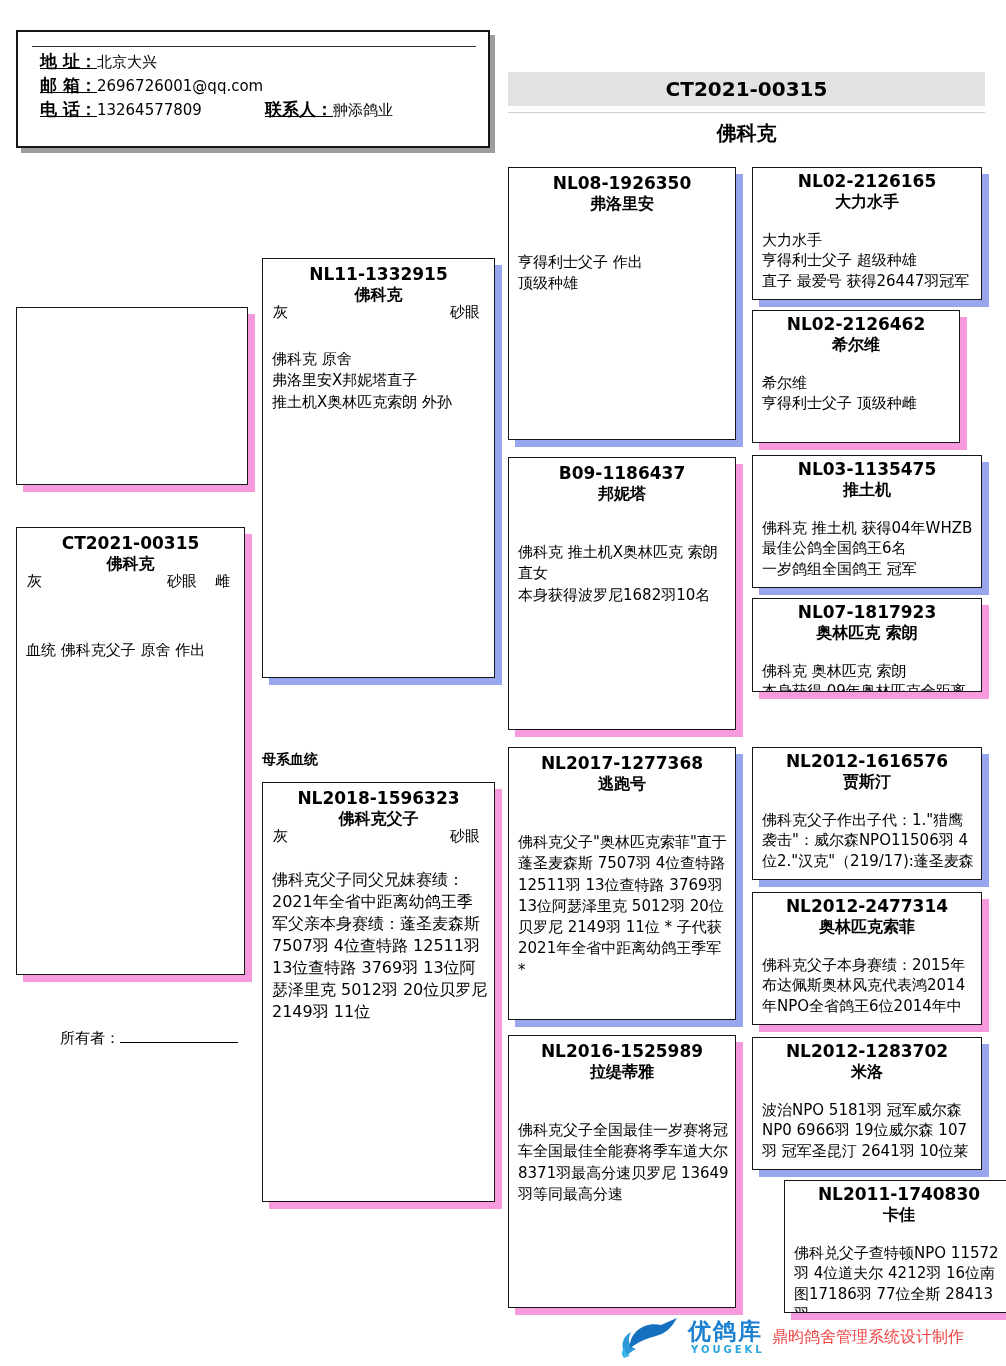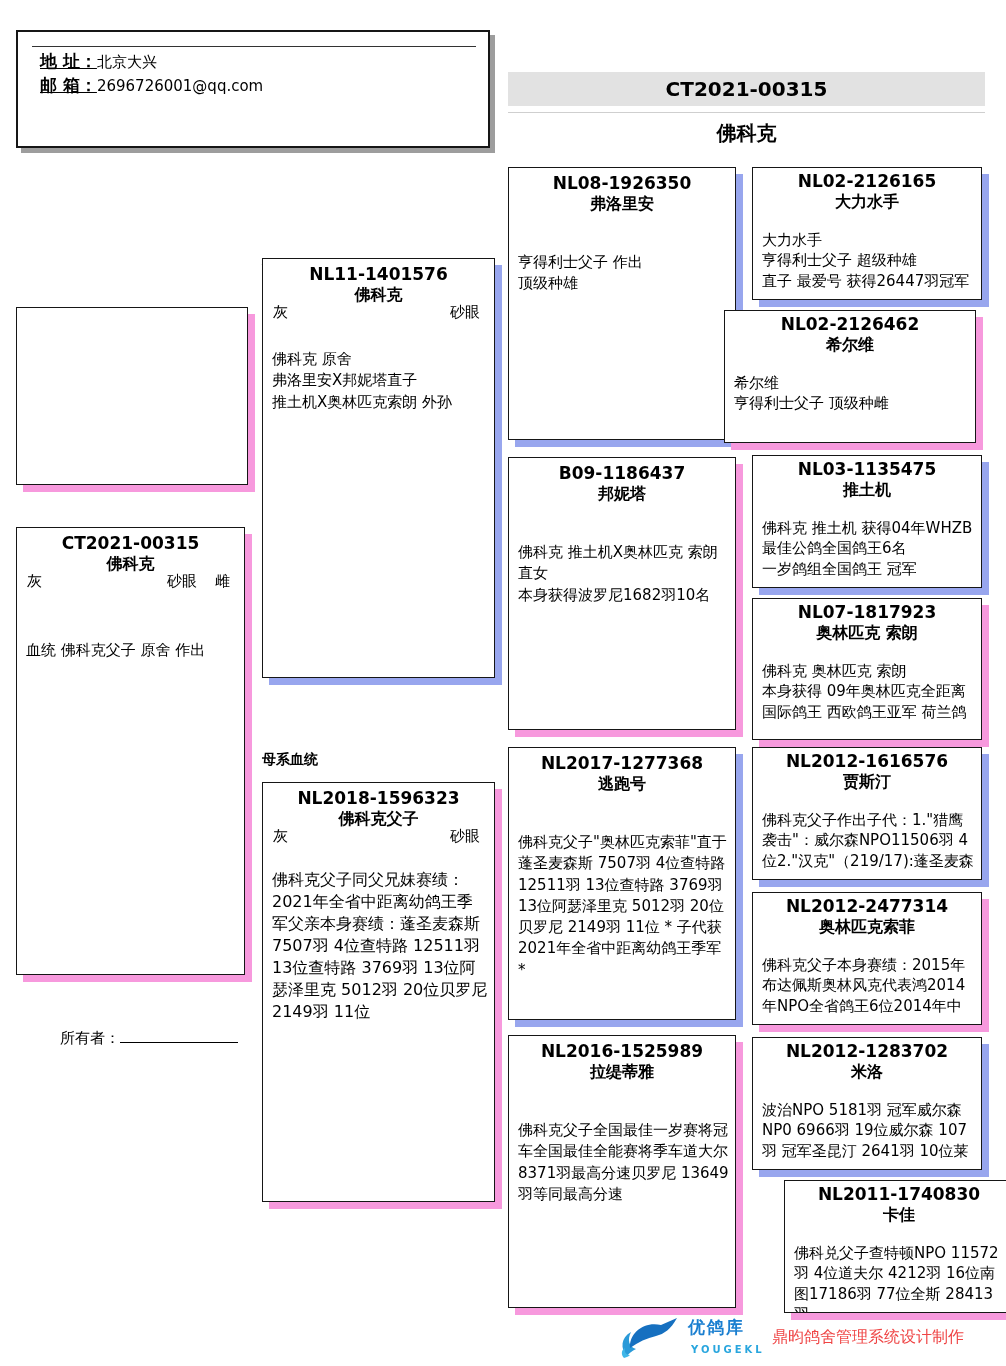--- a/index.html
+++ b/index.html
@@ -43,36 +43,40 @@
   #header-name{
     position:absolute; left:508px; top:120px; width:477px; text-align:center;
     font-weight:bold; font-size:20px;
   }
   
   .branch-label{ position:absolute; font-size:14px; font-weight:bold; }
   
   #owner-line{ position:absolute; left:60px; top:1028px; font-size:15px; }
   #owner-blank{ display:inline-block; width:118px; border-bottom:1.5px solid #000; height:14px; vertical-align:baseline; }
   
-  #brand-text{ position:absolute; left:688px; top:1316px; font-size:17px; font-weight:bold; color:#1b7fd0; letter-spacing:2px;}
+  #brand-text{ position:absolute; left:688px; top:1316px; font-size:23px; font-weight:bold; color:#1b7fd0; letter-spacing:2px;}
   #brand-sub{ position:absolute; left:691px; top:1344px; font-size:10px; font-weight:bold; color:#29a6de; letter-spacing:3px; }
   #footer-credit{ position:absolute; left:772px; top:1327px; font-size:16px; color:#ef4444; }
 </style>
 </head>
 <body>
 
 <div id="page">
 
   <div id="contact-box" class="box sh-gray" style="left:16px;top:30px;width:474px;height:118px;border-width:2px;">
     <div id="contact-rule"></div>
     <div class="row" style="top:18px">
       <span class="c-label">地 址：</span><span class="c-val">北京大兴</span>
     </div>
     <div class="row" style="top:42px">
       <span class="c-label">邮 箱：</span><span class="c-val">2696726001@qq.com</span>
+    </div>
+    <div class="row" style="top:66px">
+      <span class="c-label">电 话：</span><span class="c-val">13264577809</span>
+      <span class="c-label" style="margin-left:58px">联系人：</span><span class="c-val">翀添鸽业</span>
     </div>
   </div>
 
   <div id="header-bar">CT2021-00315</div>
   <div id="header-divider"></div>
   <div id="header-name">佛科克</div>
 
   <div class="box sh-pink" style="left:16px;top:307px;width:232px;height:178px;"></div>
 
   <div class="box sh-pink" style="left:16px;top:527px;width:229px;height:448px;">
@@ -89,21 +93,21 @@
   </div>
 
   <div id="owner-line">
     <span>所有者：</span><span id="owner-blank"></span>
   </div>
 
   <div class="branch-label" style="left:262px;top:226px;margin-top:32px;">父系血统</div>
   <div class="branch-label" style="left:262px;top:751px;">母系血统</div>
 
   <div class="box sh-blue" style="left:262px;top:258px;width:233px;height:420px;">
-    <div class="ring">NL11-1401576</div>
+    <div class="ring">NL11-1332915</div>
     <div class="name">佛科克</div>
     <div class="ce-row">
       <span>灰</span>
       <span>砂眼</span>
     </div>
     <div class="desc" style="top:90px">佛科克 原舍
 弗洛里安X邦妮塔直子
 推土机X奥林匹克索朗 外孙</div>
   </div>
 
@@ -140,33 +144,33 @@
     <div class="desc" style="top:84px">佛科克父子全国最佳一岁赛将冠车全国最佳全能赛将季车道大尔 8371羽最高分速贝罗尼 13649羽等同最高分速</div>
   </div>
 
   <div class="box sh-blue" style="left:752px;top:167px;width:230px;height:133px;">
     <div class="ring" style="padding-top:3px">NL02-2126165</div>
     <div class="name">大力水手</div>
     <div class="desc" style="top:62px;line-height:1.36;">大力水手
 亨得利士父子 超级种雄
 直子 最爱号 获得26447羽冠军</div>
   </div>
-  <div class="box sh-pink" style="left:724px;top:310px;width:252px;height:133px;">
+  <div class="box sh-pink" style="left:752px;top:310px;width:208px;height:133px;">
     <div class="ring" style="padding-top:3px">NL02-2126462</div>
     <div class="name">希尔维</div>
     <div class="desc" style="top:62px;line-height:1.36;">希尔维
 亨得利士父子 顶级种雌</div>
   </div>
   <div class="box sh-blue" style="left:752px;top:455px;width:230px;height:133px;">
     <div class="ring" style="padding-top:3px">NL03-1135475</div>
     <div class="name">推土机</div>
     <div class="desc" style="top:62px;line-height:1.36;">佛科克 推土机 获得04年WHZB最佳公鸽全国鸽王6名
 一岁鸽组全国鸽王 冠军</div>
   </div>
-  <div class="box sh-pink" style="left:752px;top:598px;width:230px;height:142px;">
+  <div class="box sh-pink" style="left:752px;top:598px;width:230px;height:94px;">
     <div class="ring" style="padding-top:3px">NL07-1817923</div>
     <div class="name">奥林匹克 索朗</div>
     <div class="desc" style="top:62px;line-height:1.36;">佛科克 奥林匹克 索朗
 本身获得 09年奥林匹克全距离国际鸽王 西欧鸽王亚军 荷兰鸽</div>
   </div>
   <div class="box sh-blue" style="left:752px;top:747px;width:230px;height:133px;">
     <div class="ring" style="padding-top:3px">NL2012-1616576</div>
     <div class="name">贾斯汀</div>
     <div class="desc" style="top:62px;line-height:1.36;">佛科克父子作出子代：1."猎鹰袭击"：威尔森NPO11506羽 4位2."汉克"（219/17):蓬圣麦森</div>
   </div>

